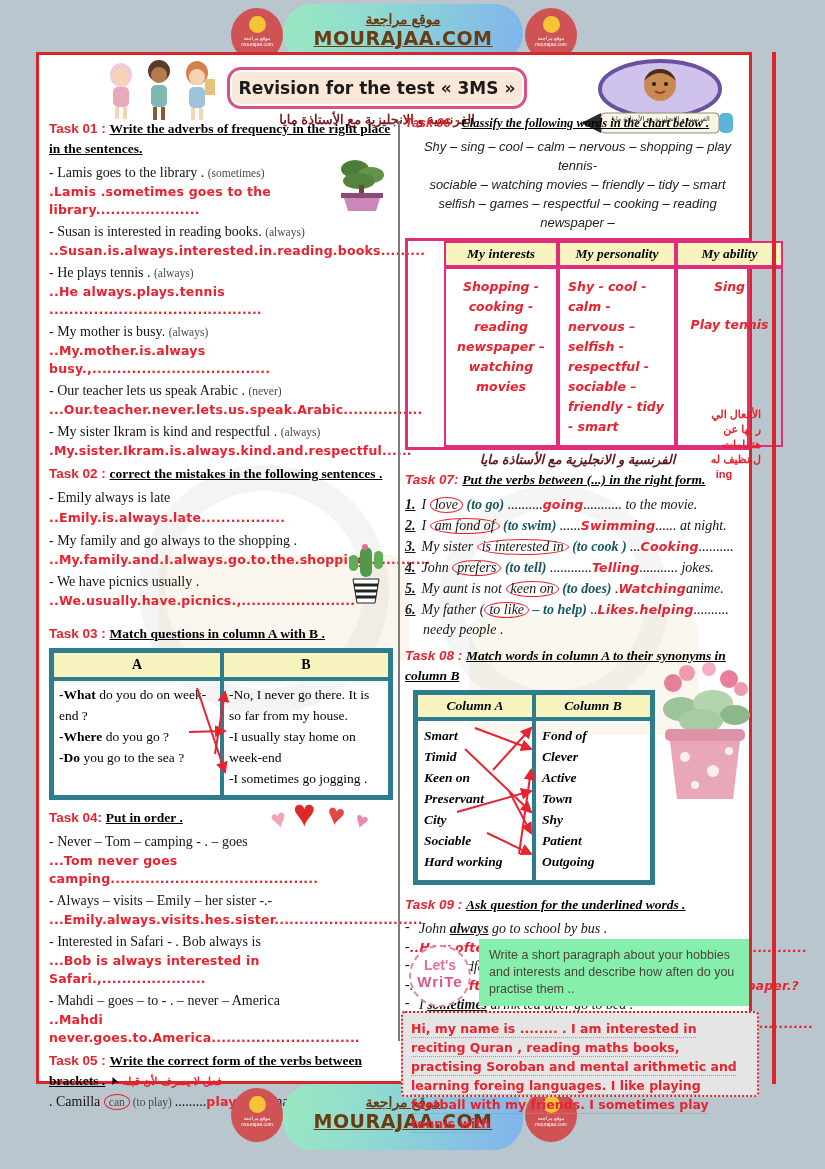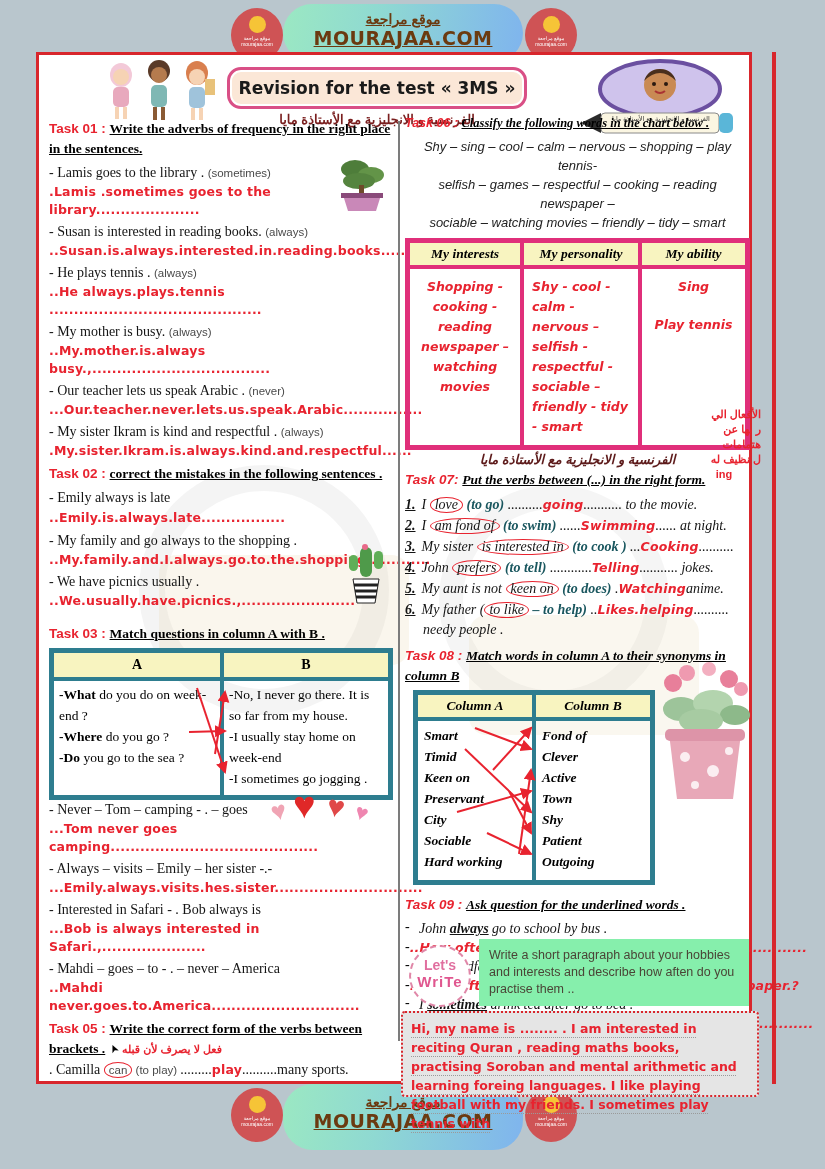--- a/index.html
+++ b/index.html
@@ -32,42 +32,42 @@
 
   
   .col-left  { position:absolute; left:10px;  top:64px; width:347px; }
   .col-right { position:absolute; left:366px; top:58px; width:345px;font-style:italic; }
   .divider { position:absolute; left:359px; top:66px; width:1.5px; height:920px; background:#7c7c7c; }
 
   .h { font-size:13.5px; line-height:20px; margin-bottom:4px; }
   .h .lbl { color:#e8232f; font-weight:bold; }
   .h .ttl { font-family:"Liberation Serif",serif; font-weight:bold; color:#000; text-decoration:underline; }
   .q   { font-family:"Liberation Serif",serif; font-size:14px; line-height:20px; color:#141414; }
-  .hint{ font-family:Liberation Sans, sans-serif; font-size:11.5px; color:#4a4a4a; }
+  .hint{ font-family:Liberation Serif, serif; font-size:11.5px; color:#4a4a4a; }
   .ans { font-family:"DejaVu Sans",sans-serif; font-weight:bold; font-size:12.5px; line-height:18px; color:#e8232f; letter-spacing:.2px; }
   .item{ margin-bottom:3px; }
 
   .circ { display:inline-block; border:1.6px solid #e8232f; border-radius:50%; padding:0 4px; line-height:14px; }
   .verb { font-family:"Liberation Serif",serif; font-weight:bold; color:#19565e; }
   .num7 { font-family:"Liberation Serif",serif; font-weight:bold; text-decoration:underline; margin-right:6px; }
   .note-ar { color:#e8232f; font-weight:bold; font-size:11px; }
   .cursor-glyph { display:inline-block; transform:rotate(-115deg); font-size:11px; color:#000; }
 
   
   .tbl-wrap { position:relative; }
   .grid { display:grid; }
   .tbl3 { border:3px solid #2e7d8f; width:344px; }
   .tbl3 .hd { background:#f8f4c0; border:2px solid #2e7d8f; text-align:center;
               font-family:"Liberation Serif",serif; font-weight:bold; font-size:14px; line-height:24px; }
   .tbl3 .cell { border:2px solid #2e7d8f; padding:3px 5px; font-family:"Liberation Serif",serif; font-size:13.5px; line-height:21px; min-height:118px; }
   .tbl8 { border:3px solid #2e7d8f; width:242px; }
   .tbl8 .hd { background:#f8f4c0; border:2px solid #2e7d8f; text-align:center;
               font-family:"Liberation Serif",serif; font-weight:bold; font-size:13.5px; line-height:22px; }
   .tbl8 .cell { border:2px solid #2e7d8f; padding:4px 6px 8px; font-family:"Liberation Serif",serif; font-weight:bold; font-size:13.5px; line-height:21px; }
-  .tbl6 { border:3px solid #e02f7a; width:345px; }
+  .tbl6 { border:3px solid #e02f7a; width:345px;padding-left:36px; }
   .tbl6 .hd { background:#f8f4c0; border:2px solid #e02f7a; text-align:center;
               font-family:"Liberation Serif",serif; font-weight:bold; font-size:13.5px; line-height:22px; }
   .tbl6 .cell { border:2px solid #e02f7a; padding:8px 4px; text-align:center; min-height:148px;
                 font-family:"DejaVu Sans",sans-serif; font-weight:bold; font-size:12.5px; line-height:20px; color:#e8232f; }
   .arrows { position:absolute; left:0; top:0; pointer-events:none; }
 
   
   .write-logo { position:absolute; left:370px; top:890px; width:62px; height:62px; border-radius:50%;
                 border:2px dashed #e087a8; text-align:center; padding-top:10px; background:#fff; }
   .write-logo .l1 { font-size:14px; color:#e06f9f; font-weight:bold; display:block; }
@@ -253,20 +253,24 @@
       </svg>
     </div>
 
     <div style="position:relative;">
       <div class="wm" style="left:222px; top:-16px; width:120px; height:54px; opacity:1;">
         <span style="position:absolute; left:0; top:12px; font-size:26px; color:#f0a4b4; transform:rotate(-14deg);">♥</span>
         <span style="position:absolute; left:22px; top:0; font-size:38px; color:#e02828;">♥</span>
         <span style="position:absolute; left:56px; top:6px; font-size:30px; color:#e04848; transform:rotate(10deg);">♥</span>
         <span style="position:absolute; left:84px; top:16px; font-size:22px; color:#ef86b0; transform:rotate(18deg);">♥</span>
       </div>
+      <div class="h" style="margin-top:8px;">
+        <span class="lbl">Task 04:</span>
+        <span class="ttl">Put in order .</span>
+      </div>
       <div class="item">
         <div class="q">- Never – Tom – camping - . – goes</div>
         <div class="ans">...Tom never goes camping..........................................</div>
       </div>
       <div class="item">
         <div class="q">- Always – visits – Emily – her sister -.-</div>
         <div class="ans">...Emily.always.visits.hes.sister..............................</div>
       </div>
       <div class="item">
         <div class="q">- Interested in   Safari - .   Bob   always   is</div>
@@ -294,22 +298,22 @@
   <div class="divider"></div>
 
   <div class="col-right">
 
     <div class="h" style="font-size:12.5px;">
       <span class="lbl">Task 06 :</span>
       <span class="ttl">Classify the following words in the chart below .</span>
     </div>
     <div class="wordbank">
       <div>Shy – sing – cool – calm – nervous – shopping – play tennis-</div>
+      <div>sociable – watching movies – friendly – tidy – smart</div>
       <div>selfish – games – respectful – cooking – reading newspaper –</div>
-      <div>sociable – watching movies – friendly – tidy – smart</div>
     </div>
     <div class="grid tbl6" style="grid-template-columns:114px 118px 107px;">
       <div class="hd">My interests</div>
       <div class="hd">My personality</div>
       <div class="hd">My ability</div>
       <div class="cell">Shopping -  cooking  - reading newspaper – watching movies</div>
       <div class="cell" style="text-align:left; padding-left:8px;">Shy  -  cool  - calm  - nervous – selfish  - respectful  - sociable – friendly  - tidy  - smart</div>
       <div class="cell">
         <div>Sing</div>
         <div style="margin-top:18px;">Play tennis</div>

